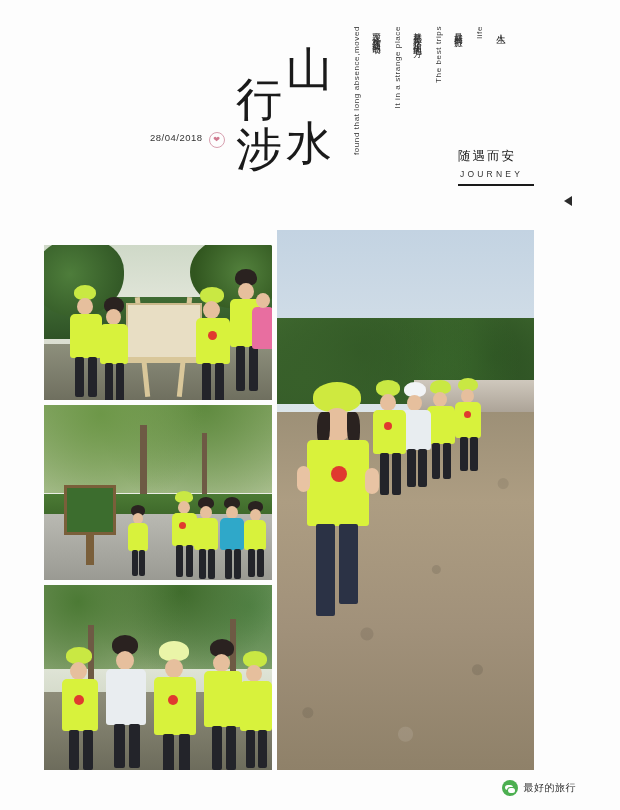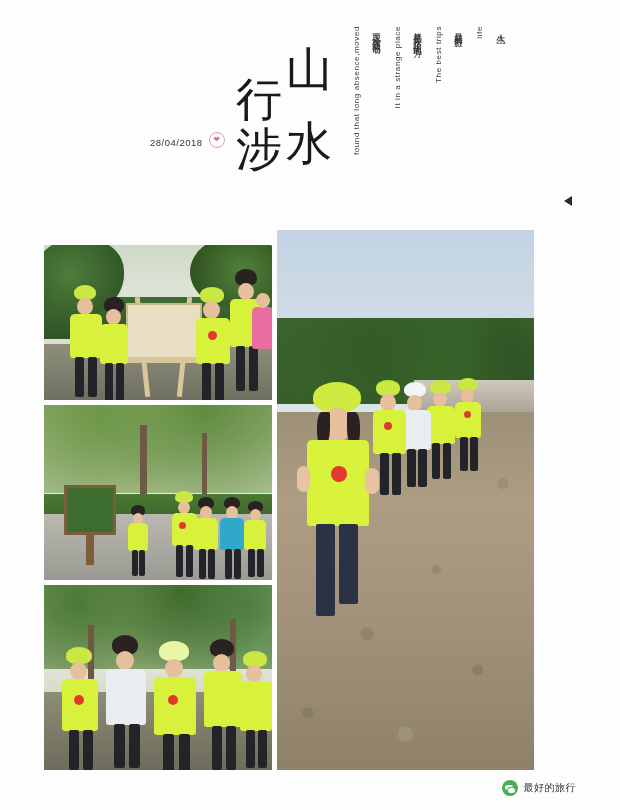--- a/index.html
+++ b/index.html
@@ -26,21 +26,21 @@
     left: 0; top: 0;
     width: 620px;
     height: 222px;
   }
 
   .date-block {
     position: absolute;
     left: 150px;
     top: 132px;
     display: flex;
-    align-items: flex-end;
+    align-items: flex-start;
     gap: 6px;
   }
   .date-text {
     font-size: 9.5px;
     color: #333;
     letter-spacing: 0.5px;
   }
   .heart-badge {
     width: 16px; height: 16px;
     border: 1px solid #d8a0b0;
@@ -295,20 +295,25 @@
       <div class="vcol cn-big">人生</div>
       <div class="vcol en">life</div>
       <div class="vcol">最好的旅行</div>
       <div class="vcol en">The best trips</div>
       <div class="vcol">就是你在一个陌生的地方</div>
       <div class="vcol en">It in a strange place</div>
       <div class="vcol">发现一种久违的感动</div>
       <div class="vcol en">found that long absence,moved</div>
     </div>
 
+    <div class="journey">
+      <div class="journey-cn">随遇而安</div>
+      <div class="journey-en">JOURNEY</div>
+      <div class="journey-rule"></div>
+    </div>
     <div class="journey-arrow"></div>
   </div>
 
   <div class="grid">
 
     <div class="photo ph-1">
       <div class="sky p1-sky"></div>
       <div class="p1-hedge"></div>
       <div class="p1-foliage-l"></div>
       <div class="p1-foliage-r"></div>

